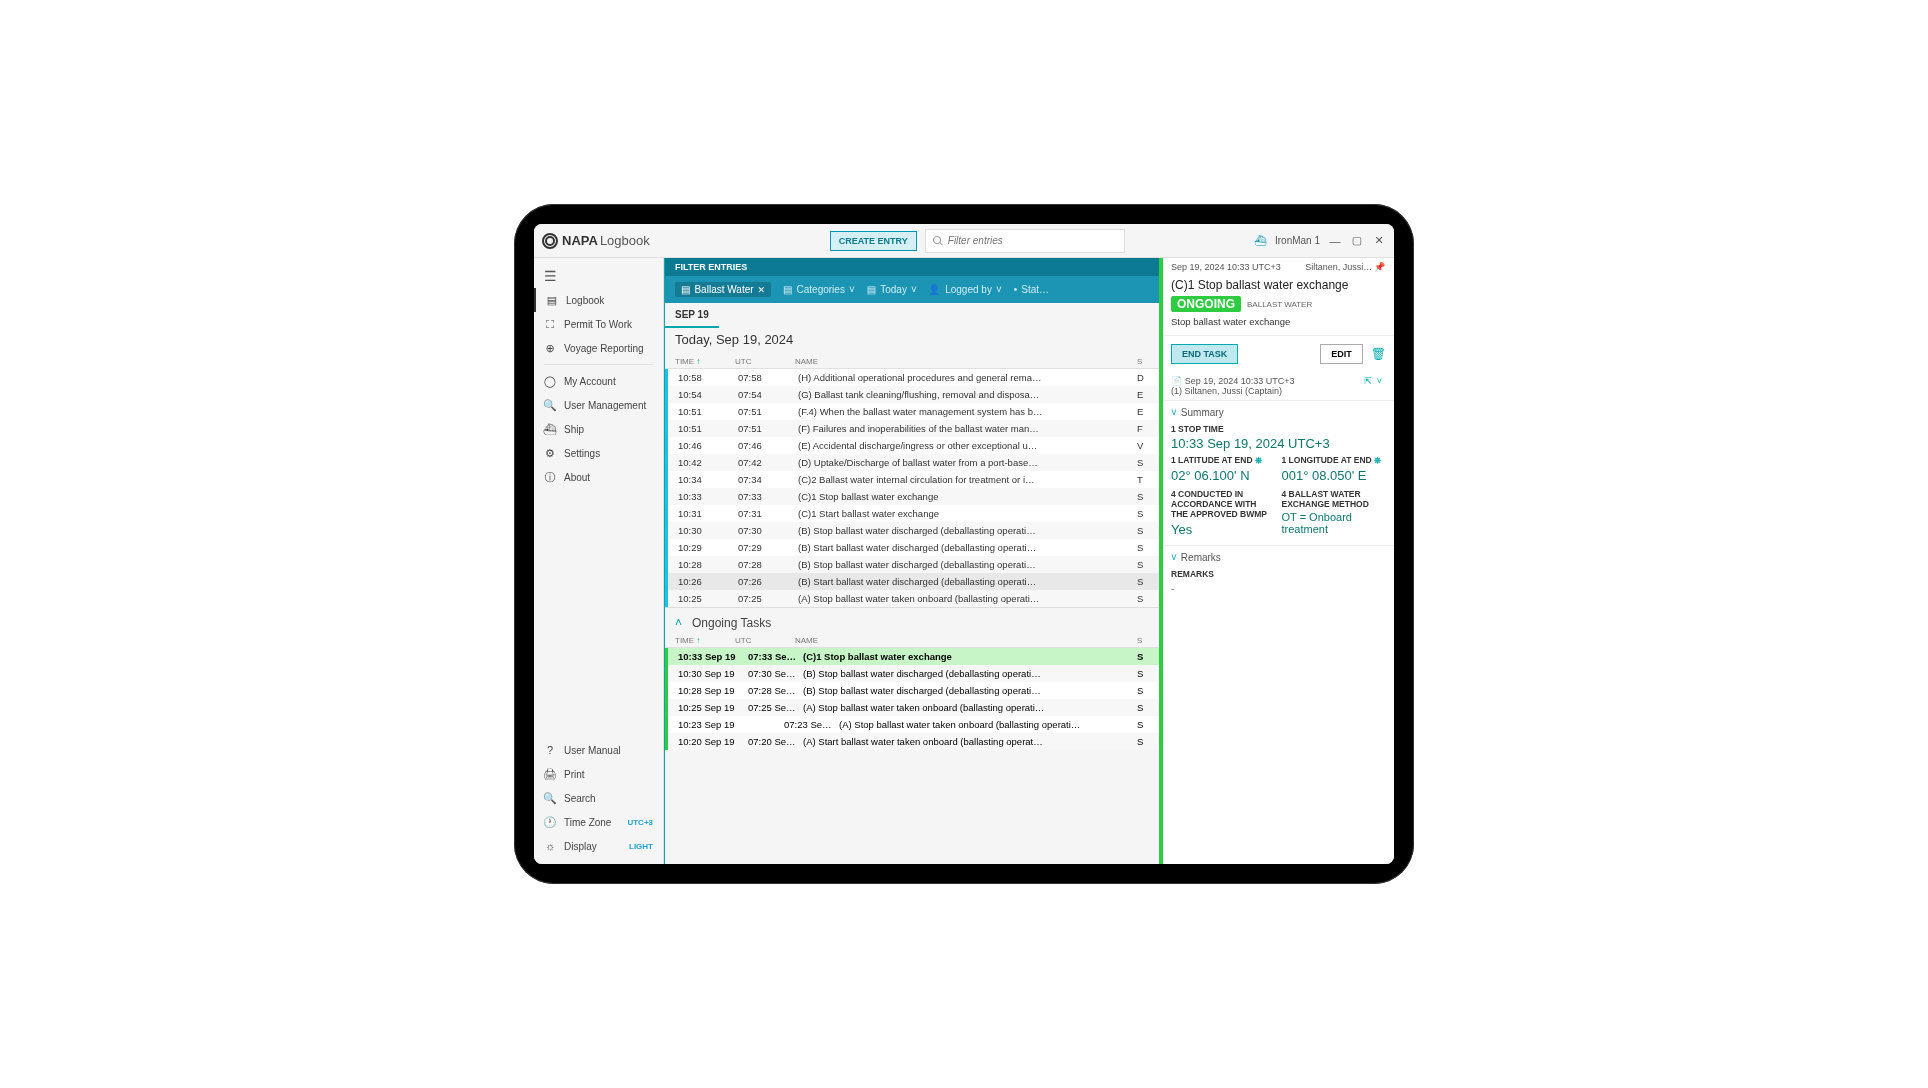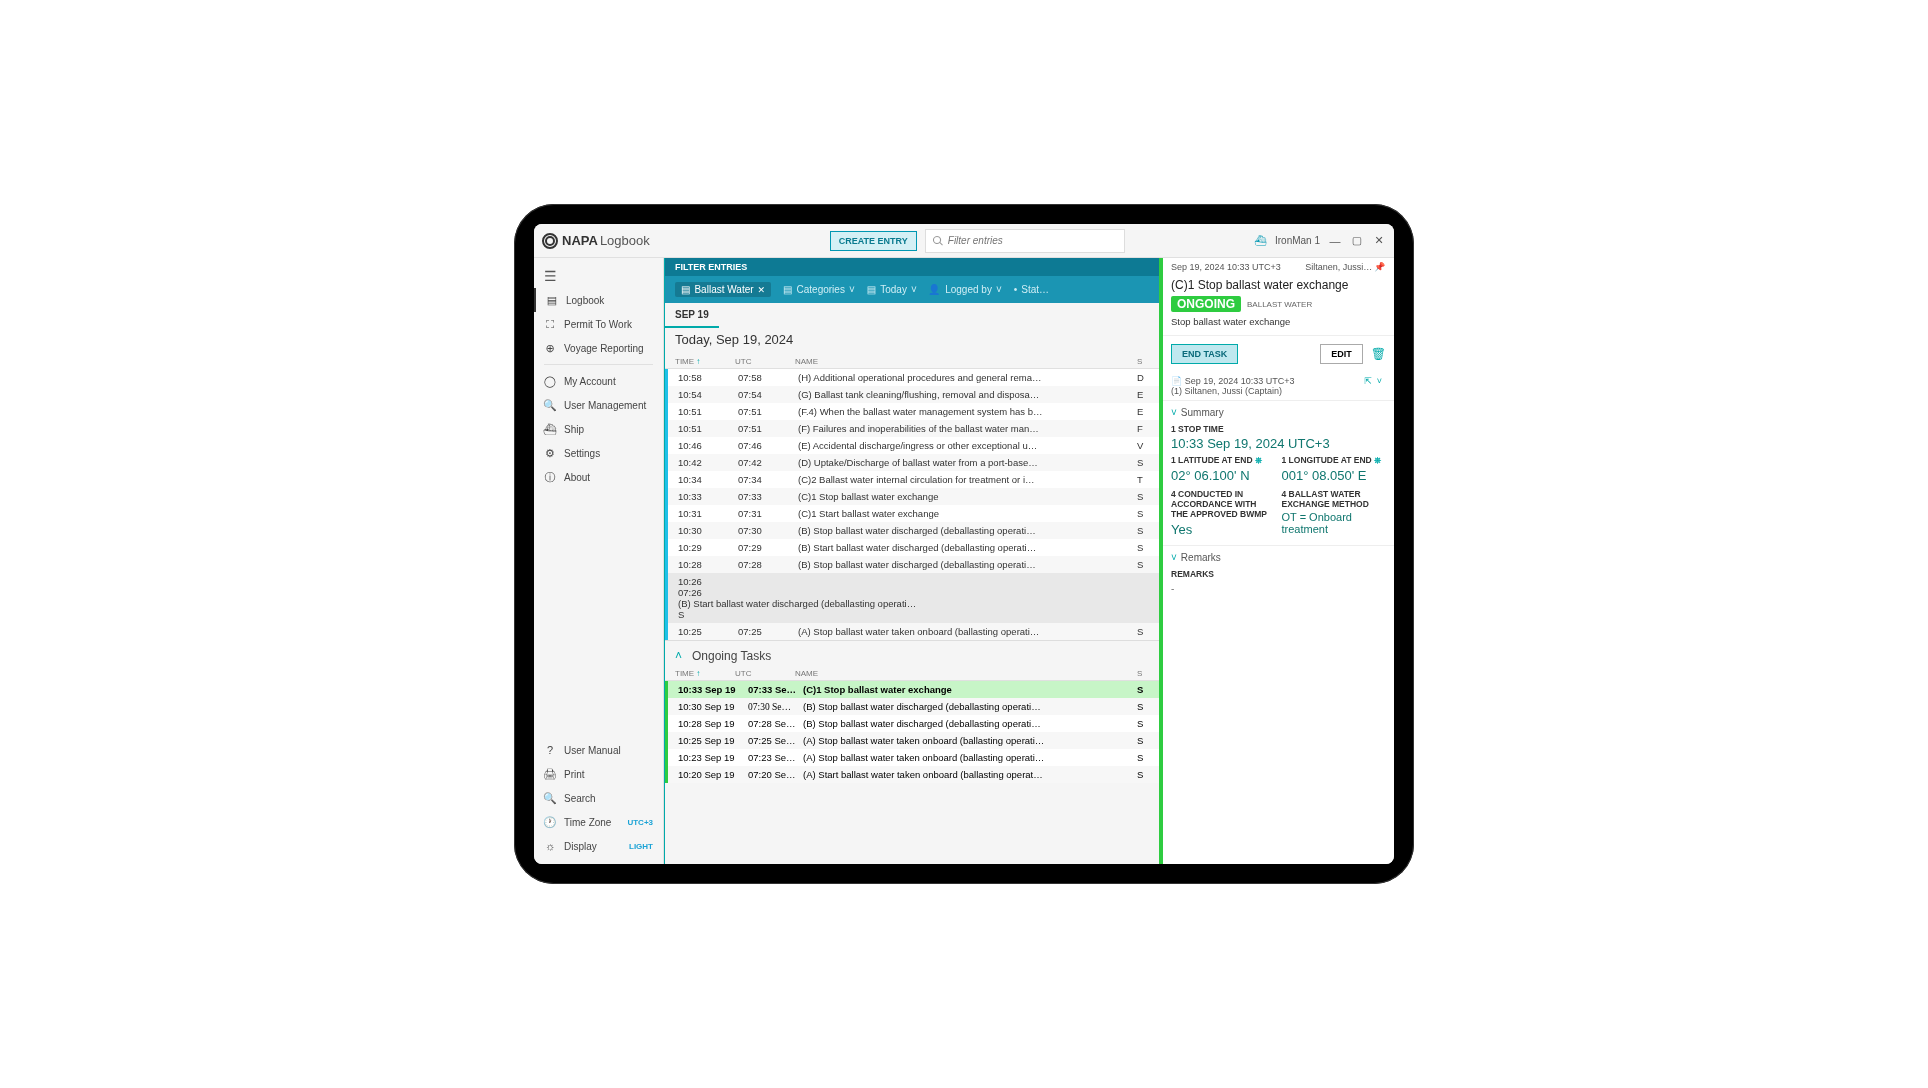--- a/index.html
+++ b/index.html
@@ -41,21 +41,21 @@
 .chip.active { background:#157a93; color:#fff; padding:2px 6px; border-radius:2px;}
 .chip .x { font-size:9px;}
 .date-tab { padding:6px 10px; font-size:10px; color:#333; border-bottom:2px solid #0aa; display:inline-block; font-weight:600;}
 .today-lbl { padding:4px 10px 8px; font-size:13px; color:#333;}
 .tbl-hdr { display:flex; padding:2px 10px; font-size:8px; color:#777; border-bottom:1px solid #e0e0e0;}
 .col-time{width:60px;} .col-utc{width:60px;} .col-name{flex:1;} .col-s{width:12px;}
 .sort-up{color:#0aa;}
 .rows { overflow-y:auto;}
 .row { display:flex; align-items:flex-start; padding:3px 10px; font-size:9.5px; color:#333; border-left:3px solid #1fc0e8; background:#fff;}
 .row:nth-child(even){background:#f7f7f7;}
-.row.sel{background:#e8e8e8;flex-direction:column;}
+.row.sel{background:#e8e8e8;}
 .row .col-name{white-space:nowrap; overflow:hidden; text-overflow:ellipsis;}
 .section-hdr { padding:8px 10px 4px; font-size:12px; color:#444; display:flex; align-items:center; gap:6px; border-top:1px solid #ddd;}
 .ongo-row { display:flex; align-items:center; padding:3px 10px; font-size:9.5px; border-left:3px solid #2ecc40; background:#fff;}
 .ongo-row:nth-child(even){background:#f7f7f7;}
 .ongo-row.hl{background:#c7f5c7; font-weight:600;}
 
 
 .detail { width:235px; border-left:4px solid #2ecc40; background:#fff; display:flex; flex-direction:column; font-size:10px; color:#333;}
 .d-meta { padding:4px 8px; display:flex; justify-content:space-between; color:#555; font-size:9px;}
 .d-meta .pin{color:#0aa;}
@@ -308,39 +308,39 @@
       </div>
       <div id="ongo-rows">
             <div class="ongo-row hl">
               <span class="col-time" style="width:70px;">10:33 Sep 19</span>
               <span class="col-utc" style="width:55px;">07:33 Se…</span>
               <span class="col-name">(C)1 Stop ballast water exchange</span>
               <span class="col-s">S</span>
             </div>
             <div class="ongo-row">
               <span class="col-time" style="width:70px;">10:30 Sep 19</span>
-              <span class="col-utc" style="width:55px;font-family:Liberation Serif, serif;">07:30 Se…</span>
+              <span class="col-utc" style="width:55px;">07:30 Se…</span>
               <span class="col-name">(B) Stop ballast water discharged (deballasting operati…</span>
               <span class="col-s">S</span>
             </div>
             <div class="ongo-row">
               <span class="col-time" style="width:70px;">10:28 Sep 19</span>
               <span class="col-utc" style="width:55px;">07:28 Se…</span>
               <span class="col-name">(B) Stop ballast water discharged (deballasting operati…</span>
               <span class="col-s">S</span>
             </div>
             <div class="ongo-row">
               <span class="col-time" style="width:70px;">10:25 Sep 19</span>
               <span class="col-utc" style="width:55px;">07:25 Se…</span>
               <span class="col-name">(A) Stop ballast water taken onboard (ballasting operati…</span>
               <span class="col-s">S</span>
             </div>
             <div class="ongo-row">
               <span class="col-time" style="width:70px;">10:23 Sep 19</span>
-              <span class="col-utc" style="width:55px;">07:23 Se…</span>
+              <span class="col-utc" style="width:55px;margin-left:36px;">07:23 Se…</span>
               <span class="col-name">(A) Stop ballast water taken onboard (ballasting operati…</span>
               <span class="col-s">S</span>
             </div>
             <div class="ongo-row">
               <span class="col-time" style="width:70px;">10:20 Sep 19</span>
               <span class="col-utc" style="width:55px;">07:20 Se…</span>
               <span class="col-name">(A) Start ballast water taken onboard (ballasting operat…</span>
               <span class="col-s">S</span>
             </div>
           </div>

